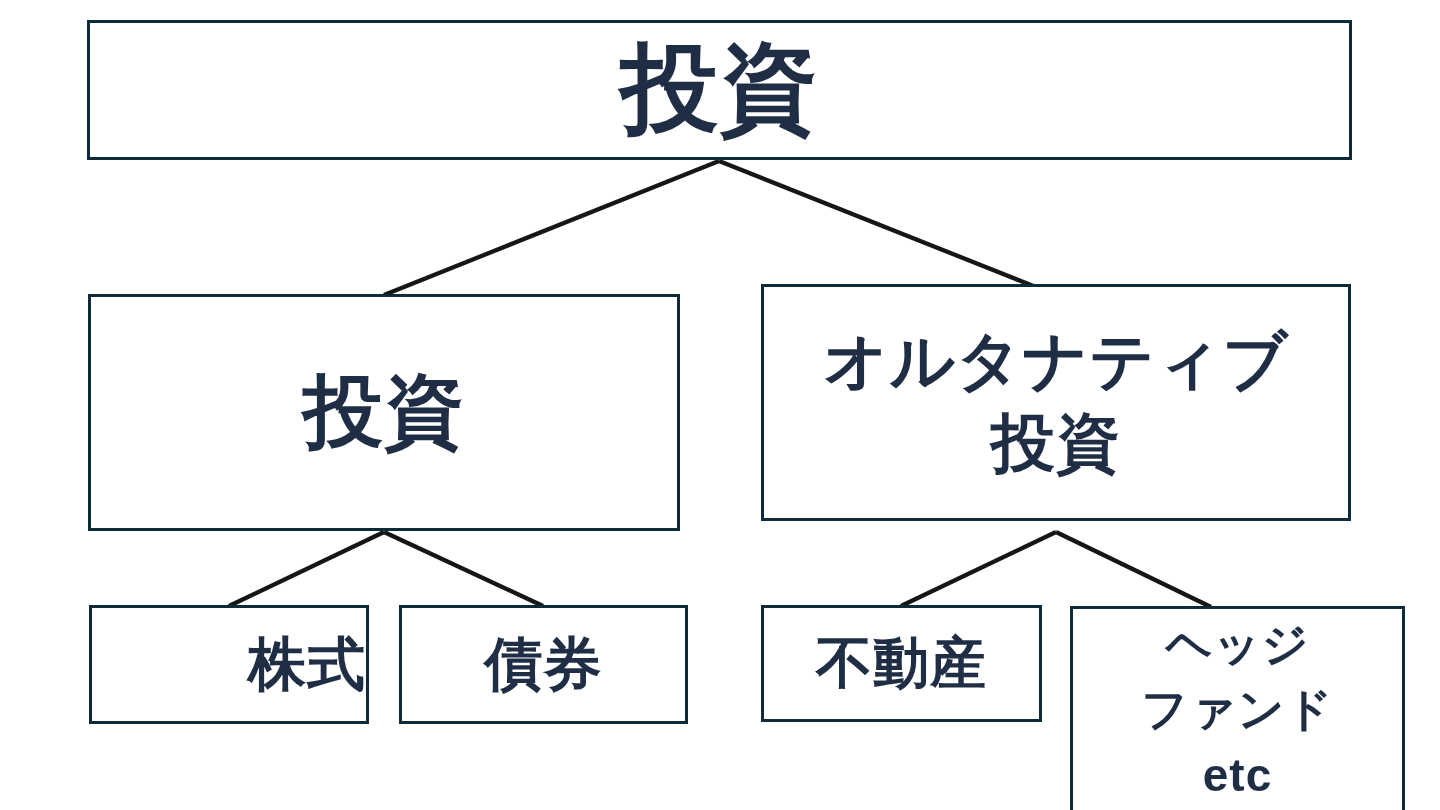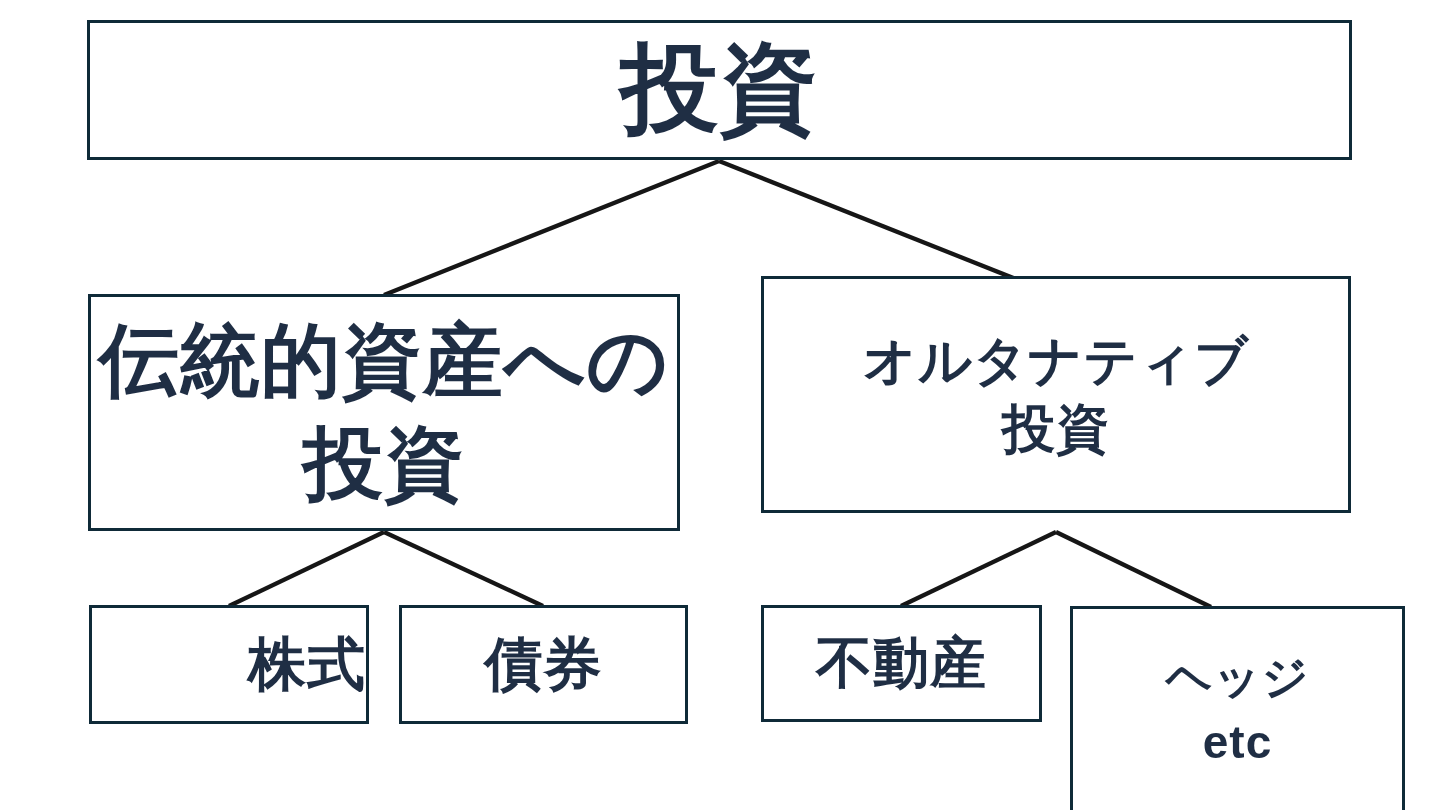--- a/index.html
+++ b/index.html
@@ -37,21 +37,21 @@
     flex-direction:column;
     align-items:center;
     justify-content:center;
     text-align:center;
     z-index:2;
     letter-spacing:1px;
   }
   .node .line{display:block;}
   .node-root{left:87px;top:8px;width:1265px;height:140px;font-size:98px;}
   .node-traditional{left:88px;top:282px;width:592px;height:237px;font-size:80px;line-height:1.28;}
-  .node-alternative{left:761px;top:264px;width:590px;height:237px;font-size:53px;line-height:1.28;text-align:right;}
+  .node-alternative{left:761px;top:272px;width:590px;height:237px;font-size:64px;line-height:1.28;text-align:right;}
   .node-stocks{left:89px;top:593px;width:280px;height:119px;font-size:58px;align-items:flex-end;}
   .node-bonds{left:399px;top:593px;width:289px;height:119px;font-size:58px;}
   .node-real-estate{left:761px;top:593px;width:281px;height:117px;font-size:56px;}
   .node-hedge-fund{left:1070px;top:594px;width:335px;height:208px;font-size:46px;line-height:1.42;}
 </style>
 </head>
 <body>
 
 <div class="stage">
 
@@ -62,21 +62,20 @@
     <line x1="384" y1="520" x2="543" y2="594"></line>
     <line x1="1056" y1="520" x2="901" y2="594"></line>
     <line x1="1056" y1="520" x2="1211" y2="595"></line>
   </svg>
 
   <div class="node node-root">
     <span class="line">投資</span>
   </div>
 
   <div class="node node-traditional">
-    <span class="line">伝統的資産への</span>
     <span class="line">投資</span>
   </div>
 
   <div class="node node-alternative">
     <span class="line">オルタナティブ</span>
     <span class="line">投資</span>
   </div>
 
   <div class="node node-stocks">
     <span class="line">株式</span>
@@ -85,16 +84,17 @@
   <div class="node node-bonds">
     <span class="line">債券</span>
   </div>
 
   <div class="node node-real-estate">
     <span class="line">不動産</span>
   </div>
 
   <div class="node node-hedge-fund">
     <span class="line">ヘッジ</span>
+    <span class="line">ファンド</span>
     <span class="line">etc</span>
   </div>
 
 </div>
 
 </body></html>

